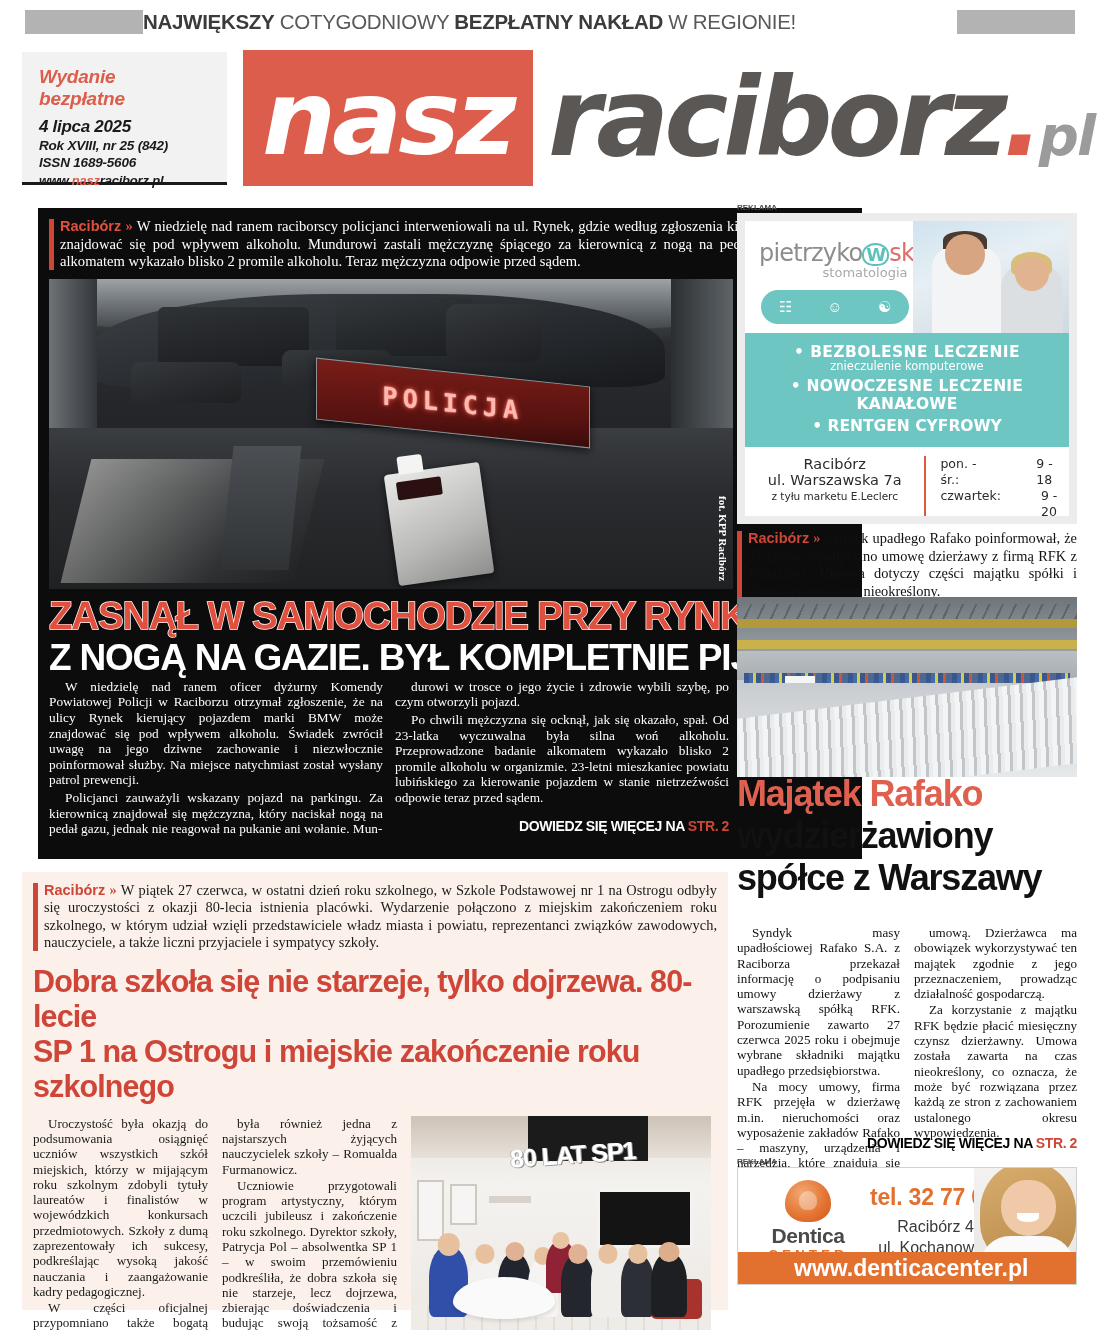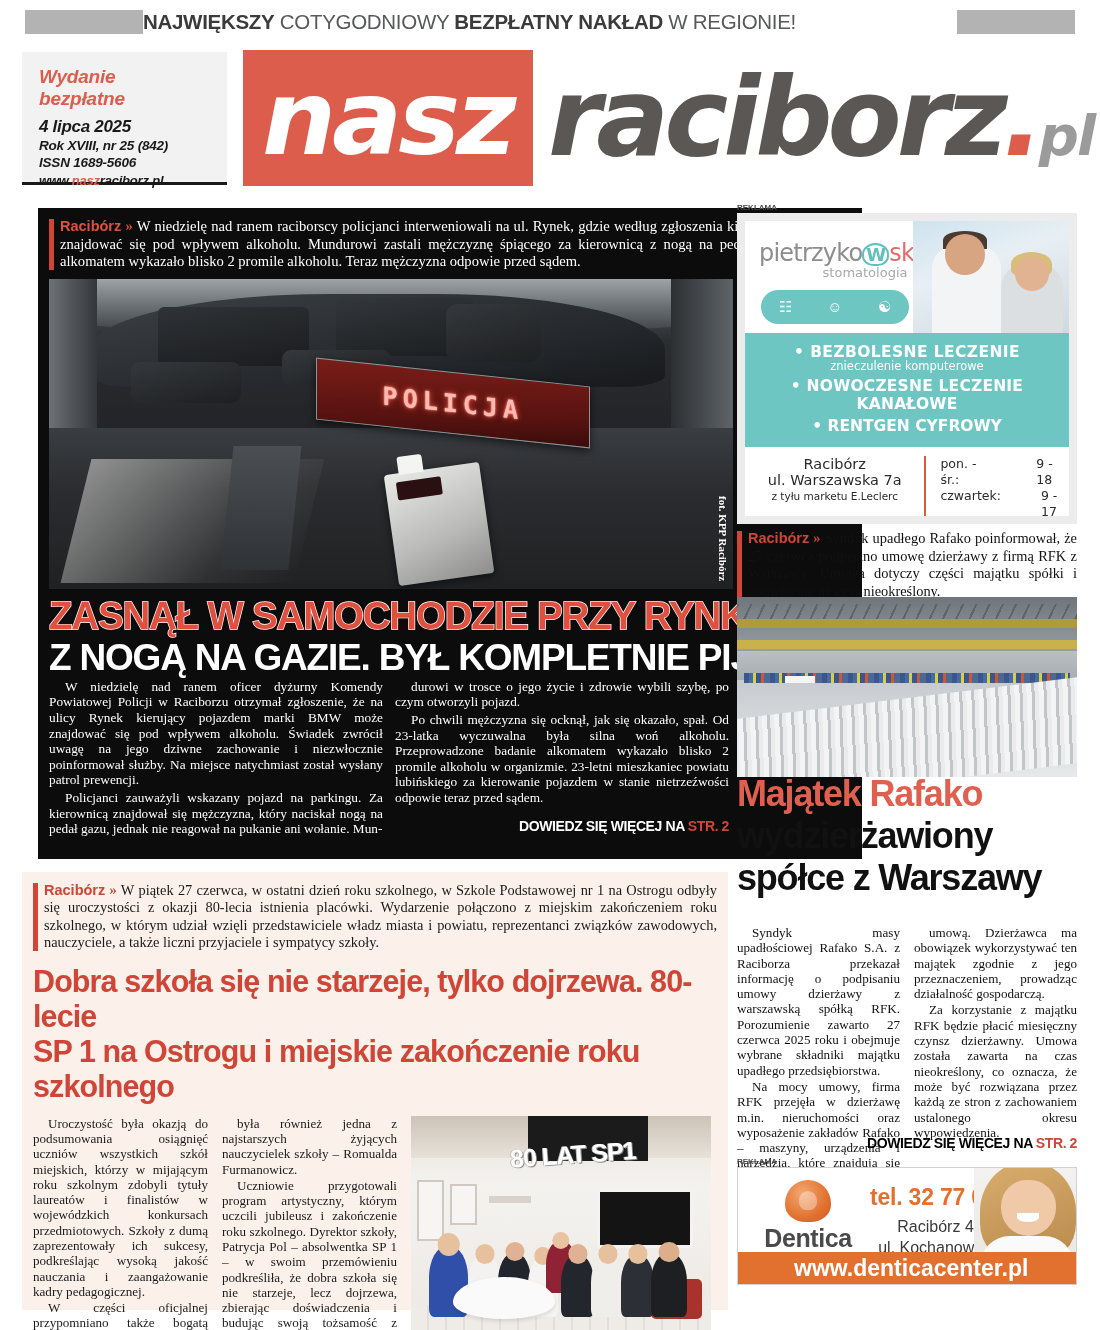--- a/index.html
+++ b/index.html
@@ -481,21 +481,21 @@
     background: radial-gradient(circle at 38% 32%, #f2a870, #e2702f 62%, #cf5a1f);
     border-radius: 52% 52% 46% 46%/58% 58% 42% 42%;
     position: relative;
   }
   .adc-mark::after {
     content: ""; position: absolute; left: 30%; top: 26%; width: 40%; height: 46%;
     background: rgba(255,255,255,.35); border-radius: 50% 50% 40% 40%;
   }
   .adc-name {
     font-family: "Liberation Sans", sans-serif; font-weight: bold;
-    font-size: 25px; color: #4a4a4a; margin-top: 2px; letter-spacing: -0.4px;
+    font-size: 21px; color: #4a4a4a; margin-top: 2px; letter-spacing: -0.4px;
   }
   .adc-center {
     font-family: "Liberation Sans", sans-serif; font-weight: bold;
     font-size: 13.5px; color: #e2702f; letter-spacing: 4px; margin-top: -1px;
   }
   .adc-slogan {
     font-family: "Liberation Sans", sans-serif;
     font-size: 7.5px; color: #9a9a9a; letter-spacing: 1.6px; margin-top: 1px;
   }
   .adc-tel {
@@ -704,21 +704,21 @@
           <div class="a2">ul. Warszawska 7a</div>
           <div class="a3">z tyłu marketu E.Leclerc</div>
         </div>
         <div class="adp-hours">
           <div class="row">
               <span class="d">pon. - śr.:</span>
               <span>9 - 18</span>
             </div>
           <div class="row">
               <span class="d">czwartek:</span>
-              <span>9 - 17</span>
+              <span>9 - 20</span>
             </div>
           <div class="row">
               <span class="d">piątek:</span>
               <span>9 - 15</span>
             </div>
         </div>
       </div>
 
       <div class="adp-phone"> </div>
 

